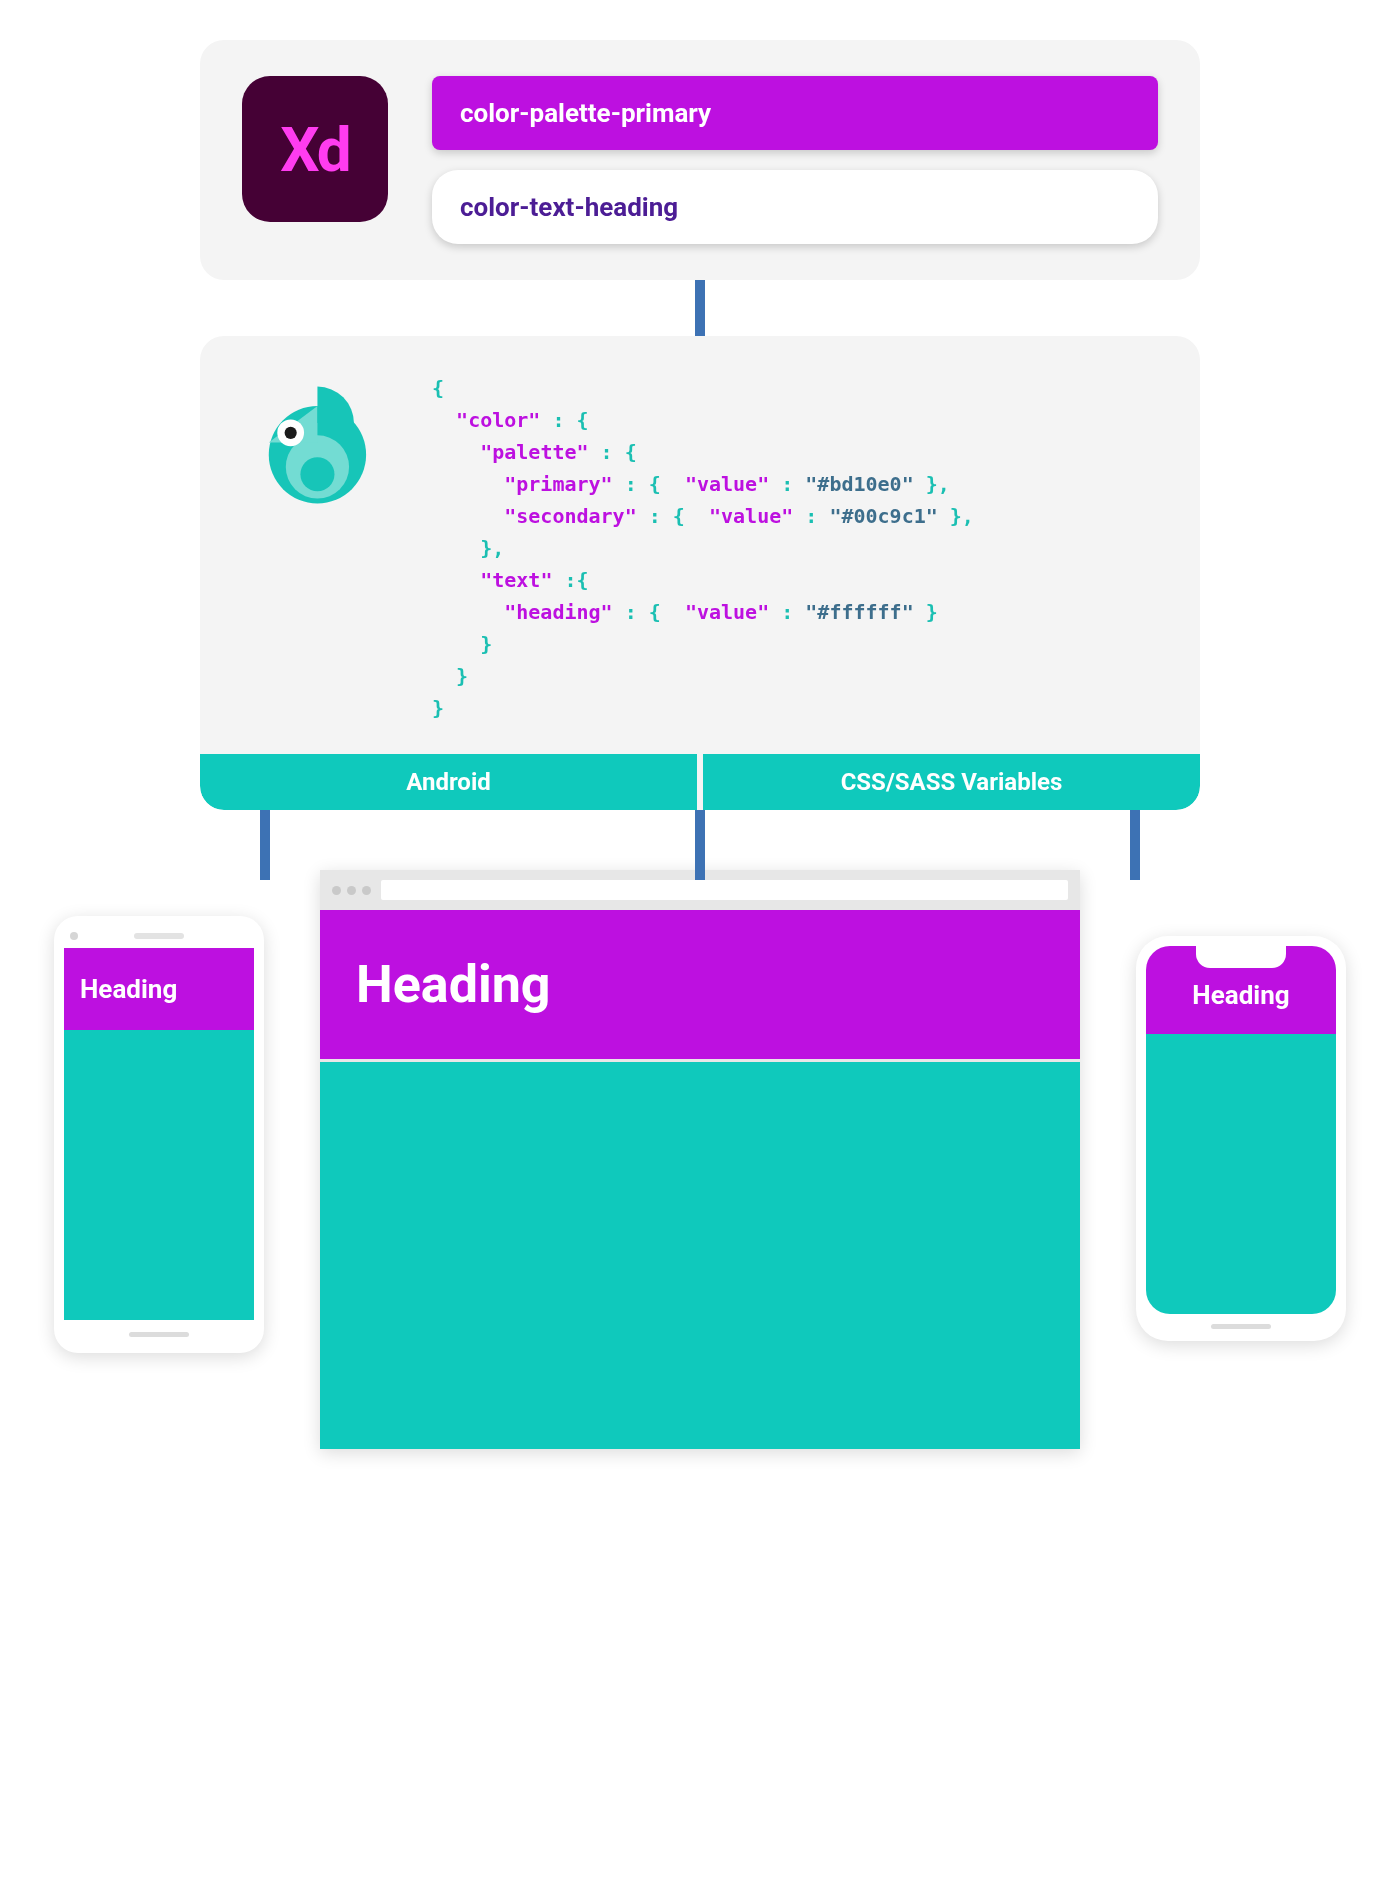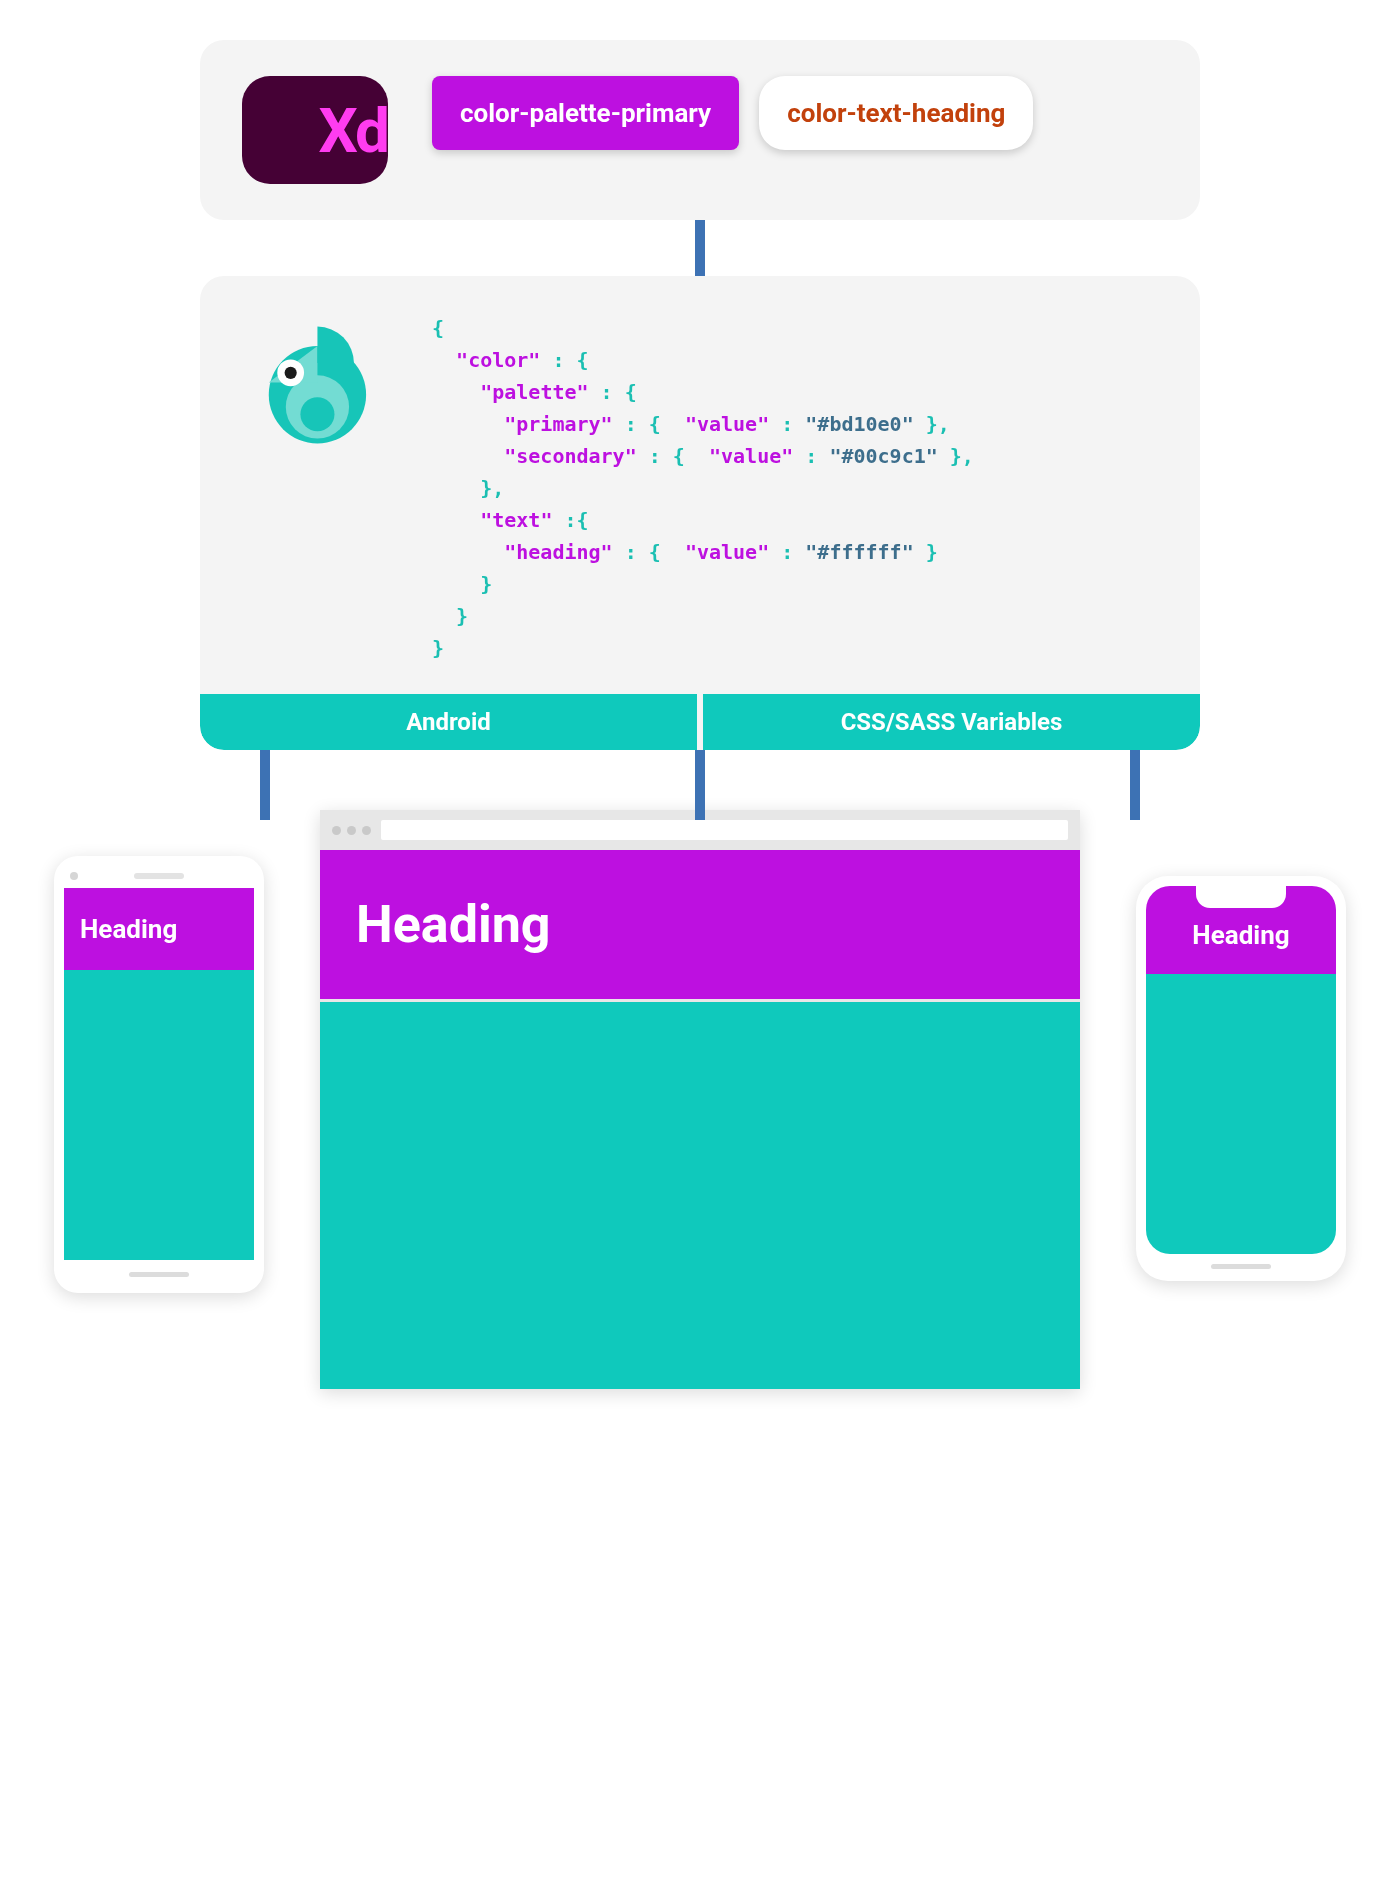--- a/index.html
+++ b/index.html
@@ -22,50 +22,50 @@
     position: relative;
   }
   
   .top-panel {
     display: flex;
     gap: 44px;
     align-items: flex-start;
   }
   .xd-icon {
     width: 146px;
-    height: 108px;
+    height: 146px;
     border-radius: 28px;
     background: #450135;
     display: flex;
     align-items: center;
-    justify-content: flex-end;
+    justify-content: center;
     flex-shrink: 0;
   }
   .xd-icon span {
     color: #ff3cf0;
     font-weight: 700;
     font-size: 62px;
     letter-spacing: -2px;
   }
   .swatches {
     flex: 1;
     display: flex;
-    flex-direction: row;
+    flex-direction: column;
     gap: 20px;
   }
   .swatch {
     border-radius: 8px;
     padding: 22px 28px;
     font-size: 26px;
     font-weight: 700;
     box-shadow: 0 3px 8px rgba(0,0,0,0.18);
   }
   .swatch.primary   { background: #bd10e0; color: #ffffff; }
   .swatch.secondary { background: #0fc9bc; color: #ffffff; }
-  .swatch.heading   { background: #ffffff; color: #c2410c; border-radius: 26px; }
+  .swatch.heading   { background: #ffffff; color: #4c1d95; border-radius: 26px; }
   
   .vline {
     width: 10px;
     background: #3d72b4;
     margin: 0 auto;
     height: 56px;
   }
   
   .code-panel {
     padding-bottom: 0;

